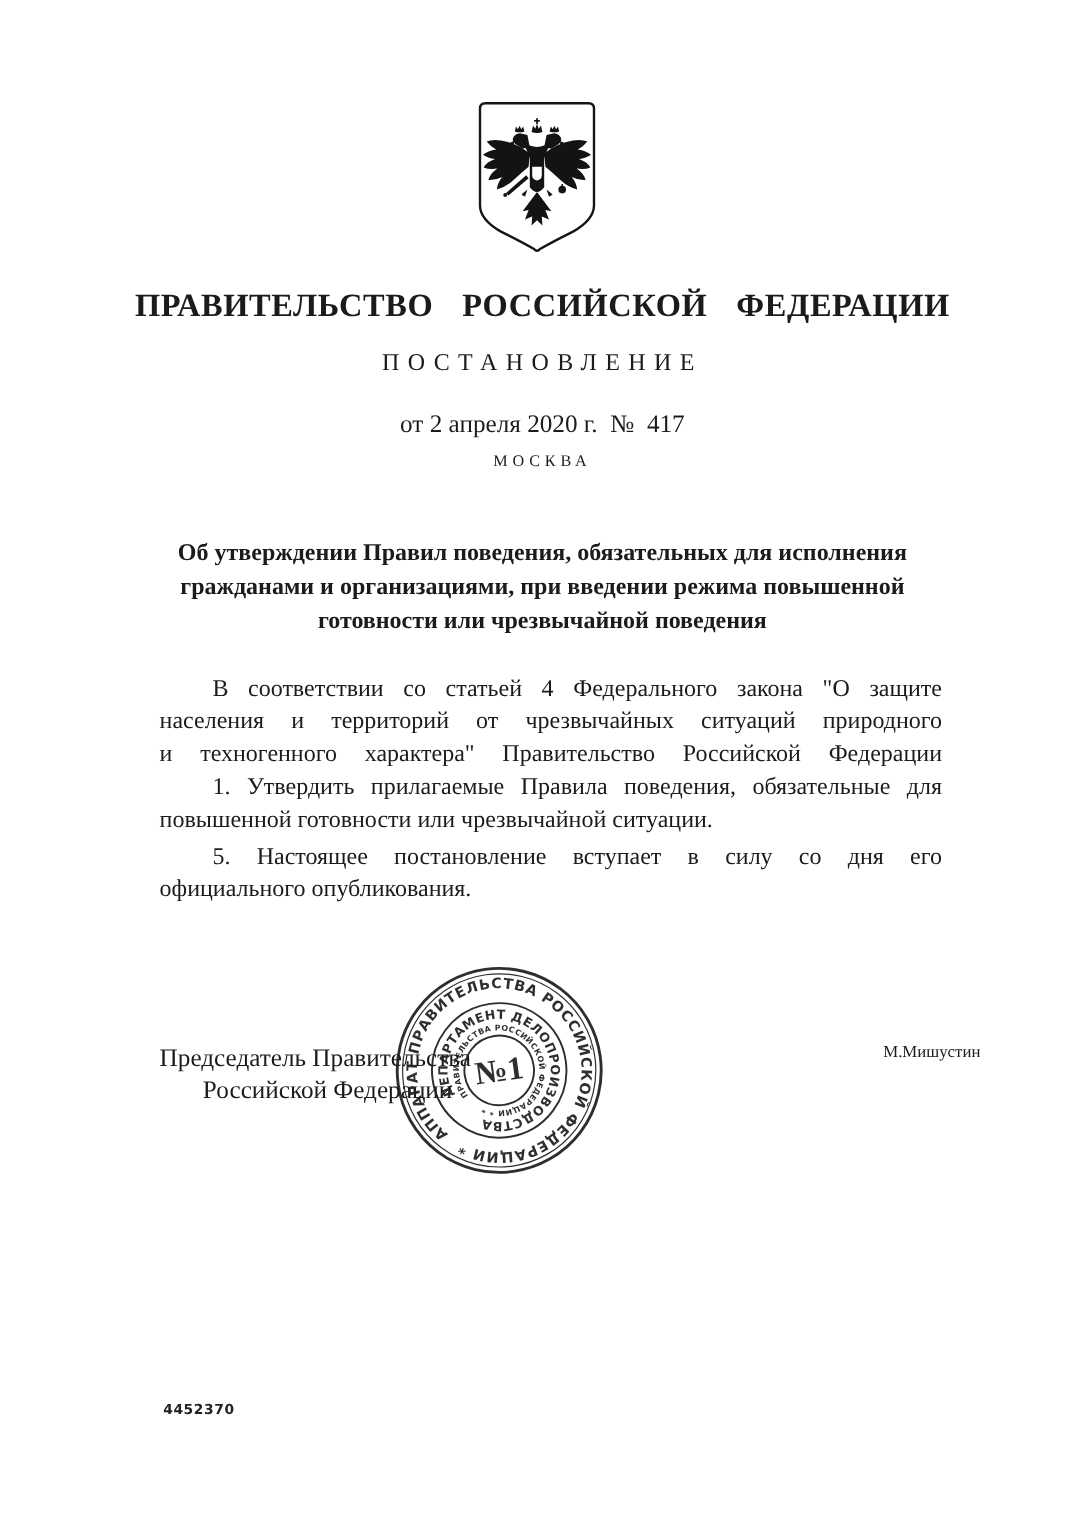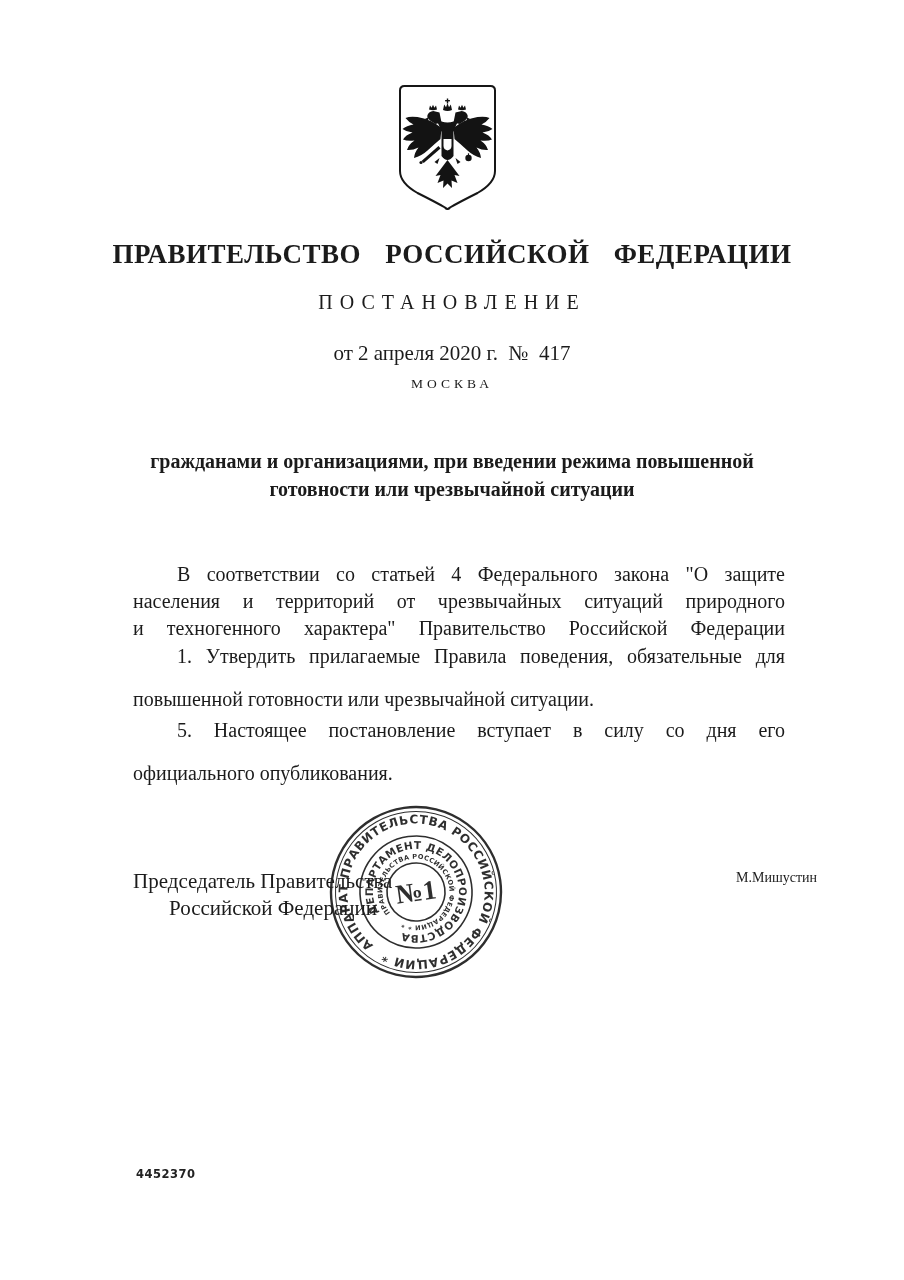--- a/index.html
+++ b/index.html
@@ -45,21 +45,21 @@
     text-align:center;
     font-size:20px;font-weight:bold;
     line-height:28px;
   }
   
   .body-text{
     left:133px;top:561px;width:652px;
     font-size:20px;line-height:27.2px;
   }
   .line{text-align:justify;text-align-last:justify;}
-  .line.last{text-align-last:left;margin-top:16px;}
+  .line.last{text-align-last:left;}
   .line.indent{text-indent:44px;}
   .resolve{
     font-weight:bold;letter-spacing:7px;
     text-align:left;text-align-last:left;
   }
   .gap-before{margin-top:4px;}
   
   .sig-block{left:133px;top:868px;width:280px;font-size:21px;line-height:27px;}
   .sig-line2{text-align:center;}
   .sig-name{right:87px;top:870px;font-size:14px;text-align:right;}
@@ -104,22 +104,23 @@
       <path d="M46,55 h8 v7 q0,3.5 -4,4.5 q-4,-1 -4,-4.5 Z" fill="#ffffff"></path>
     </g>
   </svg>
 
   <div class="abs org-title">ПРАВИТЕЛЬСТВО РОССИЙСКОЙ ФЕДЕРАЦИИ</div>
   <div class="abs doc-type">ПОСТАНОВЛЕНИЕ</div>
   <div class="abs date-line">от 2 апреля 2020 г.  №  417</div>
   <div class="abs city">МОСКВА</div>
 
   <div class="abs subject">
+    <div>Об утверждении Правил поведения, обязательных для исполнения</div>
     <div>гражданами и организациями, при введении режима повышенной</div>
-    <div>готовности или чрезвычайной ситуации</div>
+    <div>готовности или чрезвычайной поведения</div>
   </div>
 
   <div class="abs body-text">
     <div class="line indent">В соответствии со статьей 4 Федерального закона "О защите</div>
     <div class="line">населения и территорий от чрезвычайных ситуаций природного</div>
     <div class="line">и техногенного характера" Правительство Российской Федерации</div>
     <div class="line indent">1. Утвердить прилагаемые Правила поведения, обязательные для</div>
     <div class="line last">повышенной готовности или чрезвычайной ситуации.</div>
     <div class="line indent gap-before">5. Настоящее постановление вступает в силу со дня его</div>
     <div class="line last">официального опубликования.</div>

